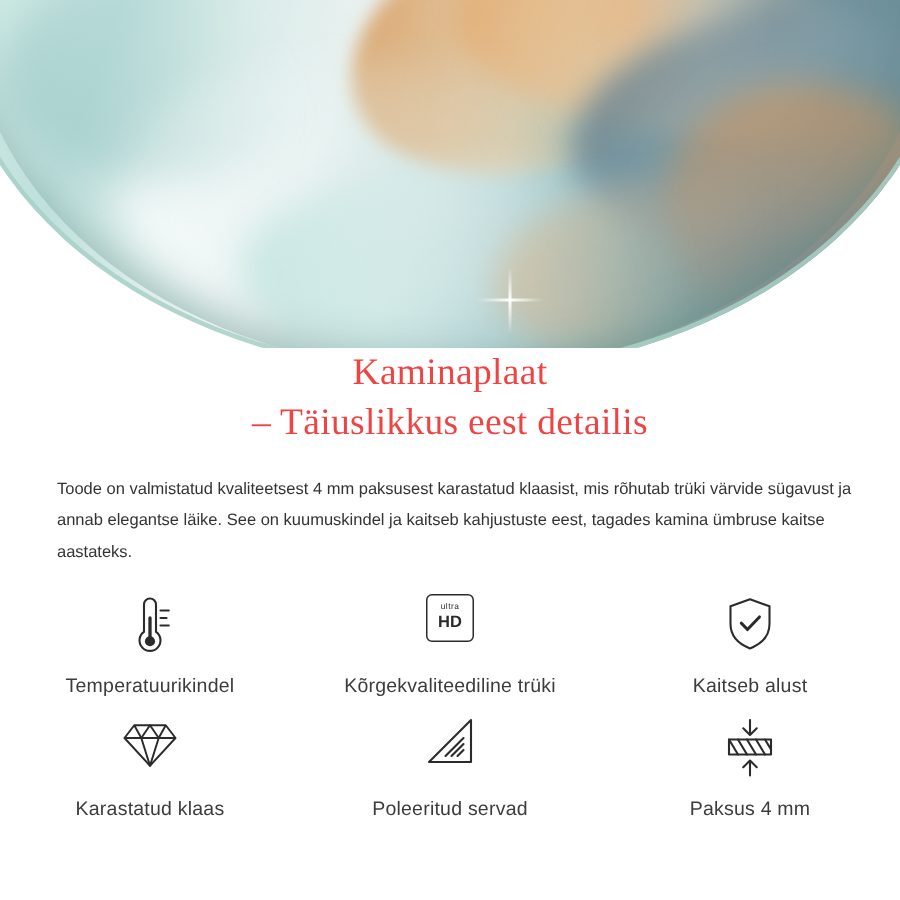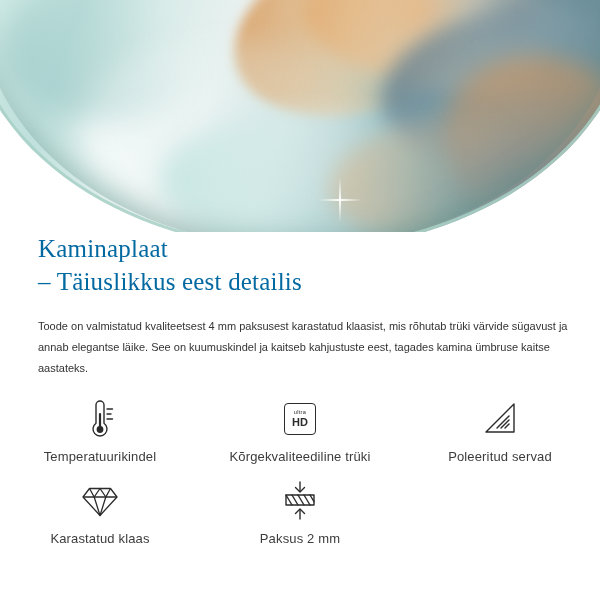--- a/index.html
+++ b/index.html
@@ -113,22 +113,23 @@
     top: 232px;
     width: 600px;
   }
   .headline {
     margin: 0;
     padding: 0 38px;
     font-family: "Liberation Serif", serif;
     font-weight: 400;
     font-size: 25px;
     line-height: 1.33;
-    color: #0369a1;
+    color: #ef4444;
     letter-spacing: 0.2px;
+    text-align: center;
   }
   .headline .line2 { display: block; }
   .paragraph {
     margin: 17px 0 0 0;
     padding: 0 32px 0 38px;
     font-size: 11px;
     line-height: 1.95;
     color: #333333;
     font-family: "Liberation Sans", sans-serif;
   }
@@ -146,21 +147,20 @@
   }
   .feature {
     display: flex;
     flex-direction: column;
     align-items: center;
     justify-content: flex-start;
   }
   .feature-icon {
     height: 46px;
     display: flex;
-    align-items: center;
     justify-content: center;
   }
   .feature-label {
     margin-top: 7px;
     font-size: 13px;
     color: #3c3c3c;
     text-align: center;
     letter-spacing: 0.15px;
   }
   .ultrahd {
@@ -235,57 +235,66 @@
     <div class="feature">
       <div class="feature-icon">
         <div class="ultrahd">
           <span class="u-top">ultra</span>
           <span class="u-bot">HD</span>
         </div>
       </div>
       <div class="feature-label">Kõrgekvaliteediline trüki</div>
     </div>
 
+    <div class="feature">
+      <div class="feature-icon">
+        <svg width="34" height="40" viewBox="0 0 34 40" fill="none" stroke="#2b2b2b" stroke-width="1.4" stroke-linejoin="round" stroke-linecap="round">
+          <path d="M17 3.5 L30 8.2 V20 c0 8.6 -6.2 13.6 -13 16.3 C10.2 33.6 4 28.6 4 20 V8.2 Z"></path>
+          <path d="M11.2 19.4 l4.1 4.3 8-8.4" stroke-width="2"></path>
+        </svg>
+      </div>
+      <div class="feature-label">Kaitseb alust</div>
+    </div>
+
+    <div class="feature">
+      <div class="feature-icon">
+        <svg width="40" height="36" viewBox="0 0 40 36" fill="none" stroke="#2b2b2b" stroke-width="1.3" stroke-linejoin="round">
+          <path d="M9.5 5.5 H30.5 L37 14 L20 32.5 L3 14 Z"></path>
+          <path d="M3 14 H37"></path>
+          <path d="M9.5 5.5 L14.2 14 L20 32.5 L25.8 14 L30.5 5.5"></path>
+          <path d="M14.2 14 L20 5.5 L25.8 14"></path>
+        </svg>
+      </div>
+      <div class="feature-label">Karastatud klaas</div>
+    </div>
 
     <div class="feature">
       <div class="feature-icon">
         <svg width="36" height="34" viewBox="0 0 36 34" fill="none" stroke="#2b2b2b" stroke-width="1.4" stroke-linecap="round" stroke-linejoin="round">
           <path d="M4 30 H32 V2 Z"></path>
           <line x1="15" y1="26" x2="27" y2="14"></line>
           <line x1="19" y1="26" x2="27" y2="18"></line>
           <line x1="23" y1="26" x2="27" y2="22"></line>
         </svg>
       </div>
       <div class="feature-label">Poleeritud servad</div>
-    </div>
-
-    <div class="feature">
-      <div class="feature-icon">
-        <svg width="40" height="36" viewBox="0 0 40 36" fill="none" stroke="#2b2b2b" stroke-width="1.3" stroke-linejoin="round">
-          <path d="M9.5 5.5 H30.5 L37 14 L20 32.5 L3 14 Z"></path>
-          <path d="M3 14 H37"></path>
-          <path d="M9.5 5.5 L14.2 14 L20 32.5 L25.8 14 L30.5 5.5"></path>
-          <path d="M14.2 14 L20 5.5 L25.8 14"></path>
-        </svg>
-      </div>
-      <div class="feature-label">Karastatud klaas</div>
     </div>
 
     <div class="feature">
       <div class="feature-icon">
         <svg width="38" height="42" viewBox="0 0 38 42" fill="none" stroke="#2b2b2b" stroke-width="1.4" stroke-linecap="round" stroke-linejoin="round">
           <line x1="19" y1="2" x2="19" y2="11"></line>
           <path d="M14.5 7.5 L19 12 L23.5 7.5"></path>
           <rect x="5" y="15" width="28" height="10"></rect>
           <line x1="5" y1="15" x2="11" y2="25"></line>
           <line x1="11" y1="15" x2="17" y2="25"></line>
           <line x1="17" y1="15" x2="23" y2="25"></line>
           <line x1="23" y1="15" x2="29" y2="25"></line>
           <line x1="29" y1="15" x2="33" y2="21.6"></line>
           <line x1="19" y1="39" x2="19" y2="30"></line>
           <path d="M14.5 33.5 L19 29 L23.5 33.5"></path>
         </svg>
       </div>
-      <div class="feature-label">Paksus 2 mm</div>
+      <div class="feature-label">Paksus 4 mm</div>
     </div>
 
   </div>
 </div>
 
 </body></html>

